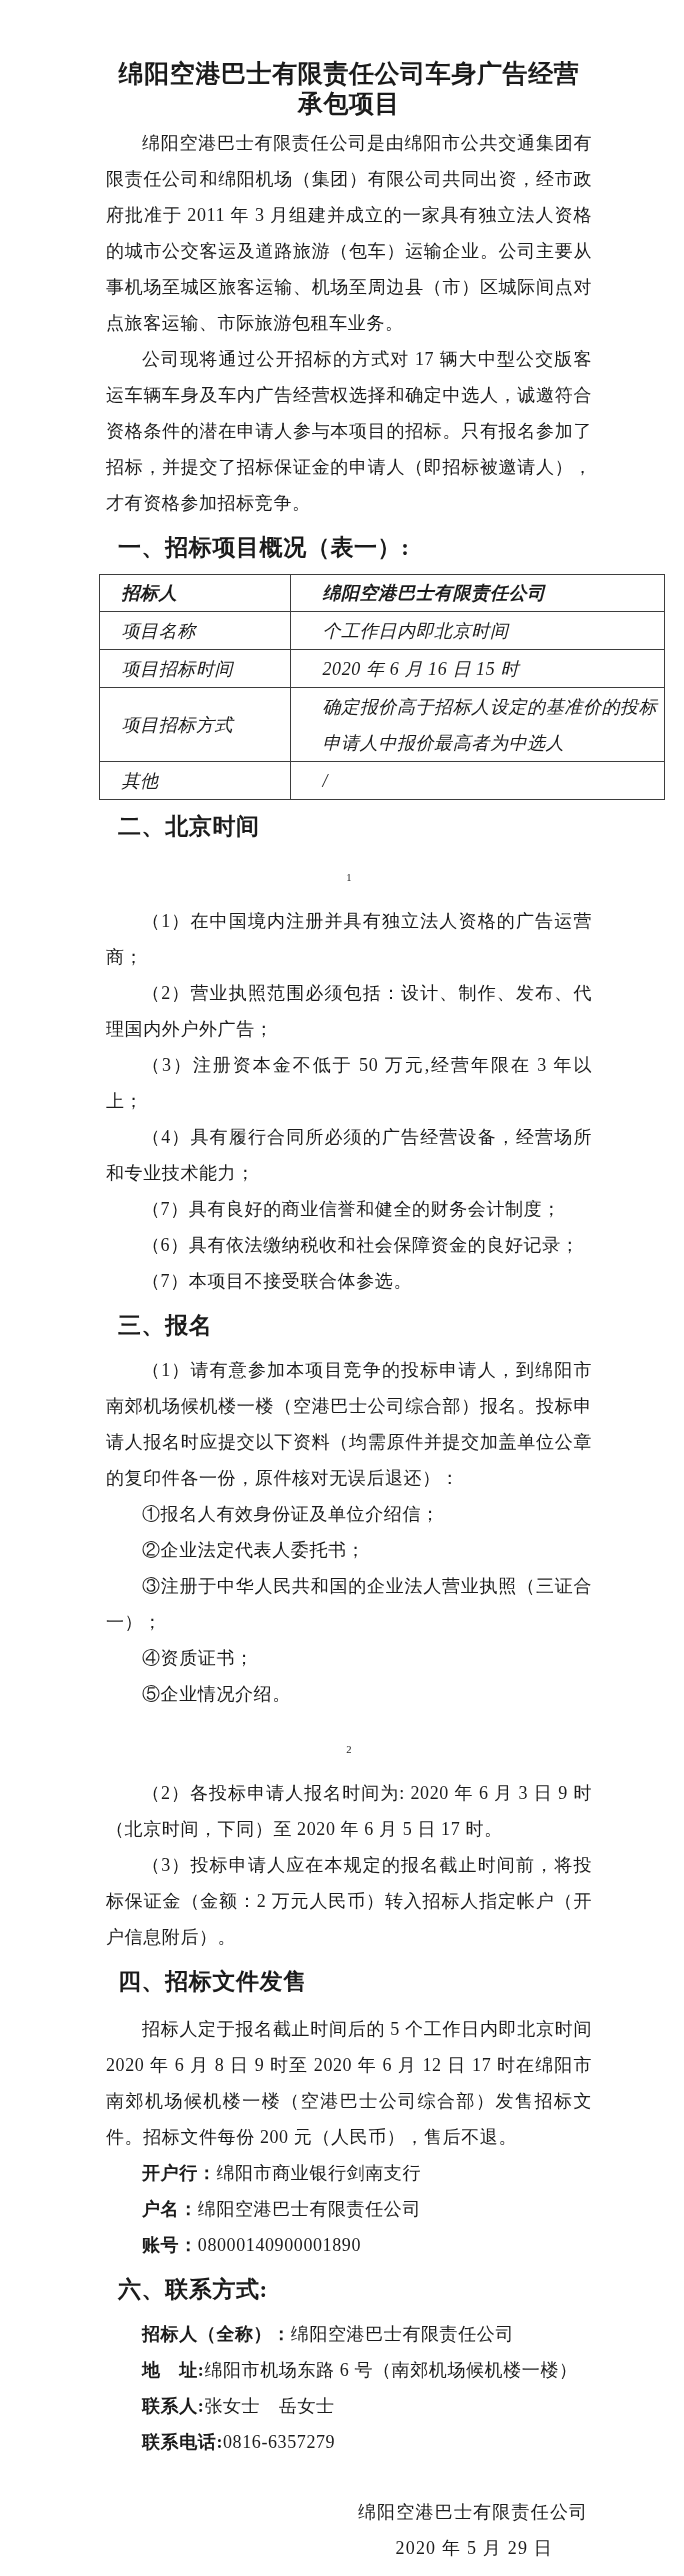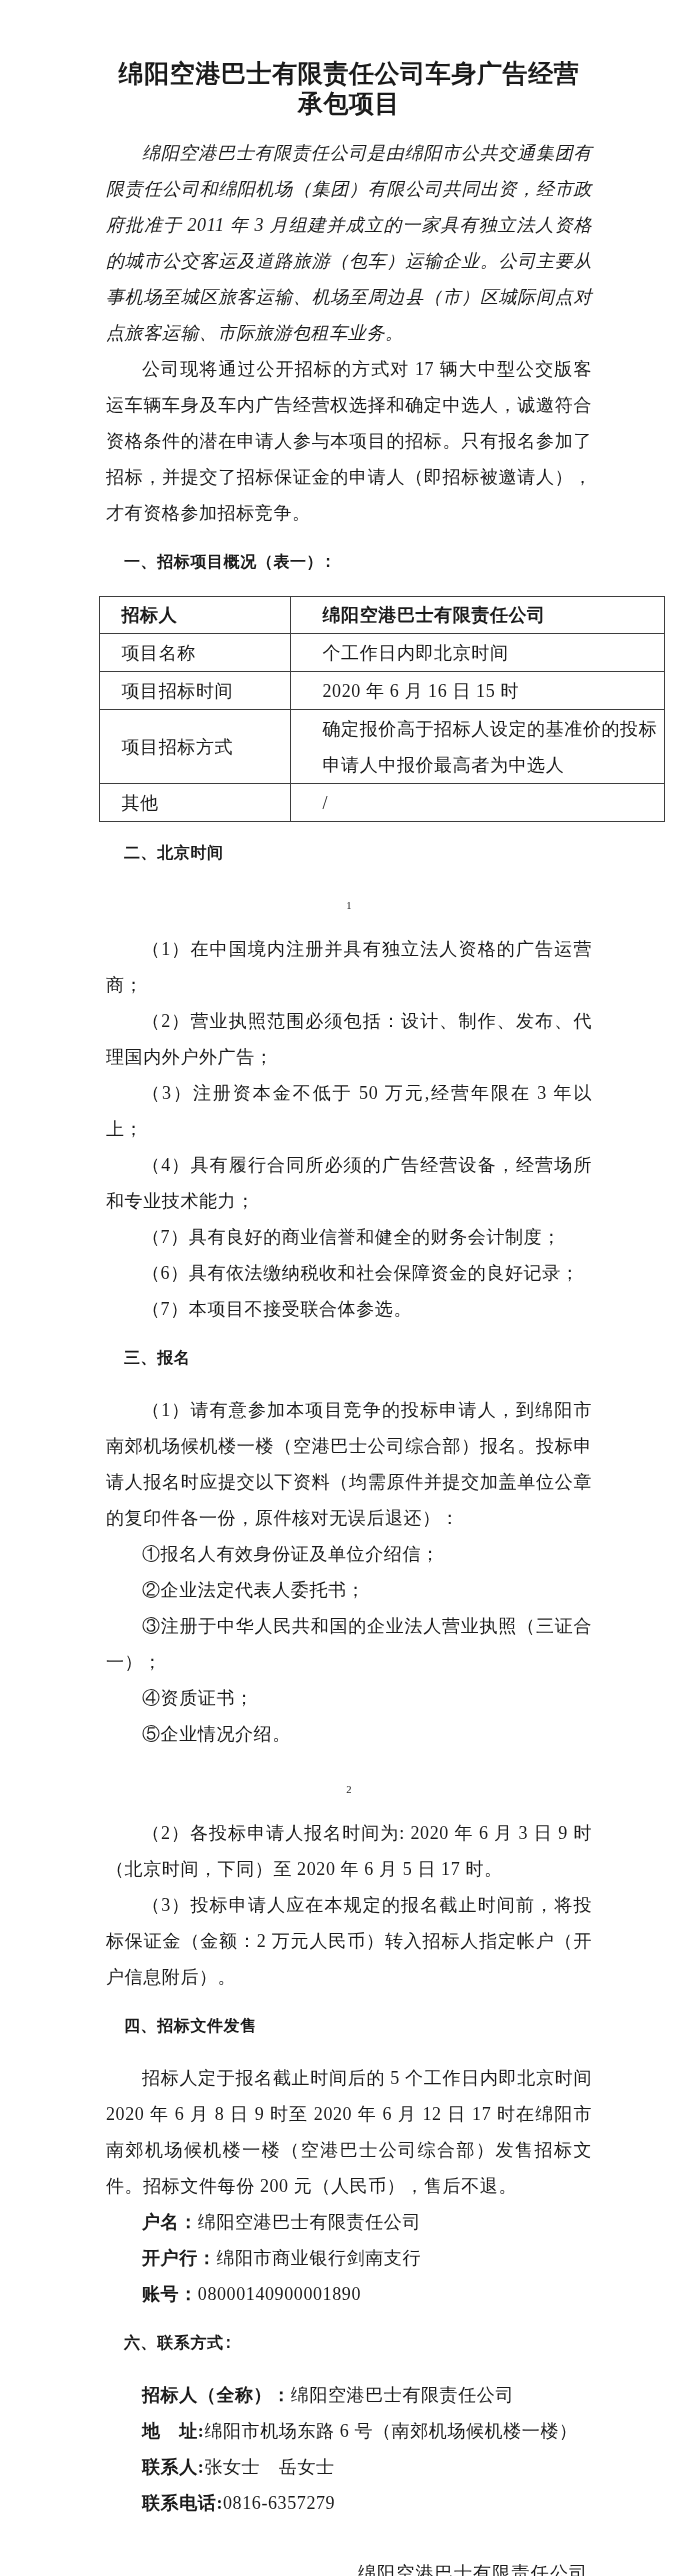--- a/index.html
+++ b/index.html
@@ -25,42 +25,42 @@
   .title2 {
     margin: 13.7px 0 0; text-align: center;
     font-family: "Liberation Sans", "DejaVu Sans", sans-serif;
     font-size: 27px; line-height: 31px; font-weight: 800;
     letter-spacing: 2.5px;
   }
   .para {
     margin: 0; line-height: 36px; text-align: justify;
     text-indent: 36px; letter-spacing: 0.6px;
   }
-  .mt37 { margin-top: 17px; font-style: italic; }
+  .mt37 { margin-top: 7px; }
   .mt30 { margin-top: 18.7px; }
   .mt24 { margin-top: 15px; }
   .mt14 { margin-top: 8.7px; }
   .mt2  { margin-top: 1.2px; }
   .heading {
-    margin: 18px; font-size: 16px; line-height: 29px; font-weight: bold;
+    margin: 12px; font-size: 23px; line-height: 29px; font-weight: bold;
     letter-spacing: 0.6px;
-    font-family: Liberation Mono, monospace;
   }
   .pagenum {
     margin: 0; text-align: center; font-size: 10.6px; line-height: 12.4px;
     color: #222;
   }
   .pn1 { margin-top: 31px; }
   .pn2 { margin-top: 32px; }
   .pn3 { margin-top: 7.5px; }
   table.overview {
     border-collapse: collapse;
     width: 498px;
     margin: 8px 0 0 -7.5px;
     table-layout: fixed;
+    font-style: italic;
   }
   table.overview td {
     border: 1.2px solid #3d3d3d;
     font-size: 18px; line-height: 36px;
     vertical-align: middle;
     letter-spacing: 0.6px;
   }
   td.c1 { width: 163px; padding: 0 5px 0 22px; }
   td.c2 { width: 335px; padding: 0 6.2px 0 32px; }
   tr.r1 td { height: 34px; font-weight: bold; }
@@ -131,22 +131,22 @@
   <p class="para">⑤企业情况介绍。</p>
 
   <p class="pagenum pn2">2</p>
 
   <p class="para mt30">（2）各投标申请人报名时间为: 2020 年 6 月 3 日 9 时（北京时间，下同）至 2020 年 6 月 5 日 17 时。</p>
   <p class="para">（3）投标申请人应在本规定的报名截止时间前，将投标保证金（金额：2 万元人民币）转入招标人指定帐户（开户信息附后）。</p>
 
   <h2 class="heading">四、招标文件发售</h2>
   <p class="para mt24">招标人定于报名截止时间后的 5 个工作日内即北京时间 2020 年 6 月 8 日 9 时至 2020 年 6 月 12 日 17 时在绵阳市南郊机场候机楼一楼（空港巴士公司综合部）发售招标文件。招标文件每份 200 元（人民币），售后不退。</p>
 
+  <p class="field-line"><span class="field-label">开户行：</span><span>绵阳市商业银行剑南支行</span></p>
   <p class="field-line"><span class="field-label">户名：</span><span>绵阳空港巴士有限责任公司</span></p>
-  <p class="field-line"><span class="field-label">开户行：</span><span>绵阳市商业银行剑南支行</span></p>
   <p class="field-line"><span class="field-label">账号：</span><span>08000140900001890</span></p>
 
   <h2 class="heading">六、联系方式:</h2>
   <p class="field-line mt14"><span class="field-label">招标人（全称）：</span><span>绵阳空港巴士有限责任公司</span></p>
   <p class="field-line"><span class="field-label">地　址:</span><span>绵阳市机场东路 6 号（南郊机场候机楼一楼）</span></p>
   <p class="field-line"><span class="field-label">联系人:</span><span>张女士　岳女士</span></p>
   <p class="field-line"><span class="field-label">联系电话:</span><span>0816-6357279</span></p>
 
   <div class="sig-block">
     <p class="sig-company">绵阳空港巴士有限责任公司</p>

